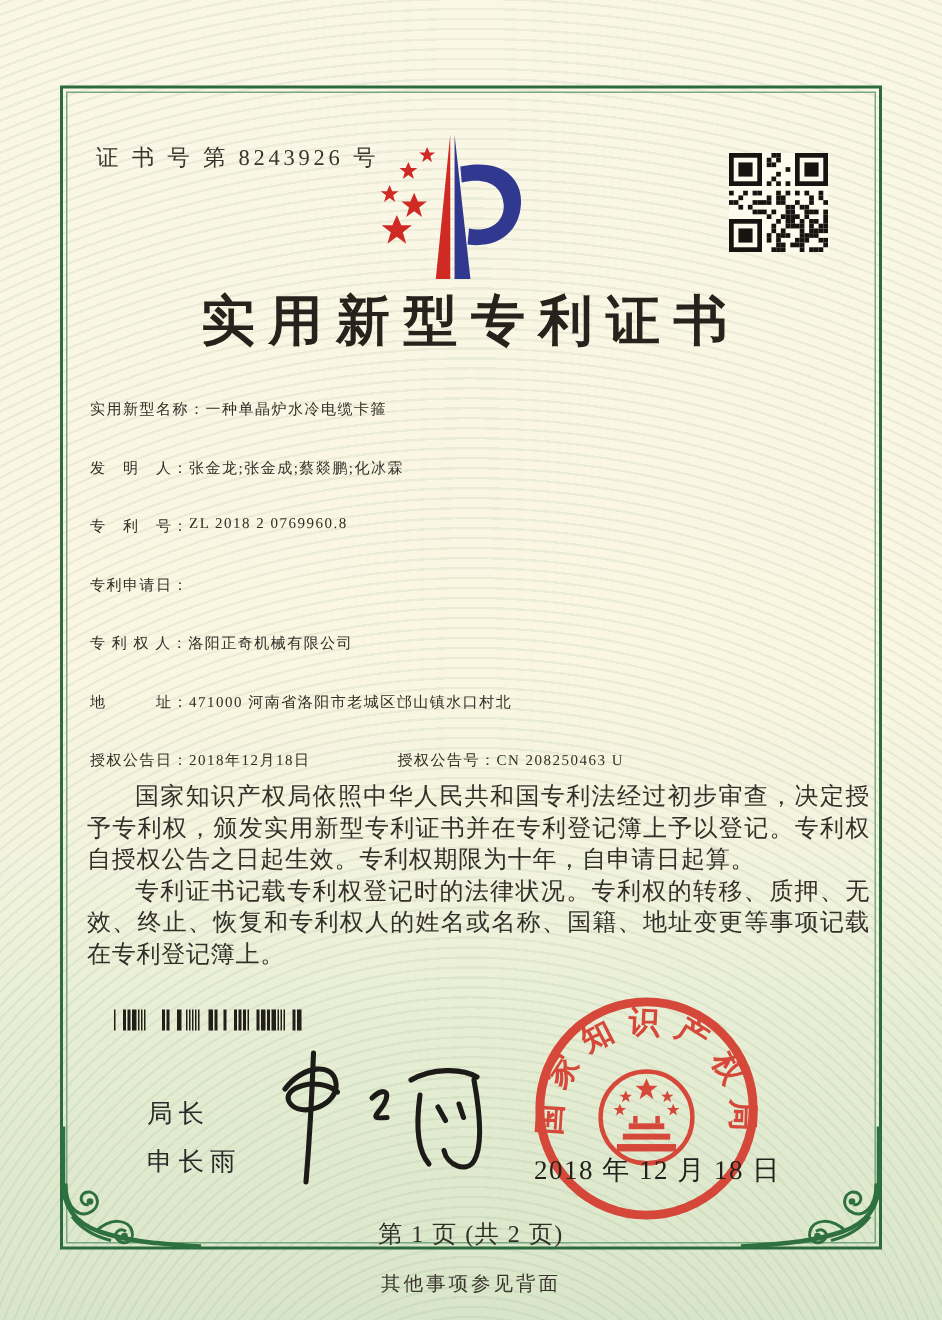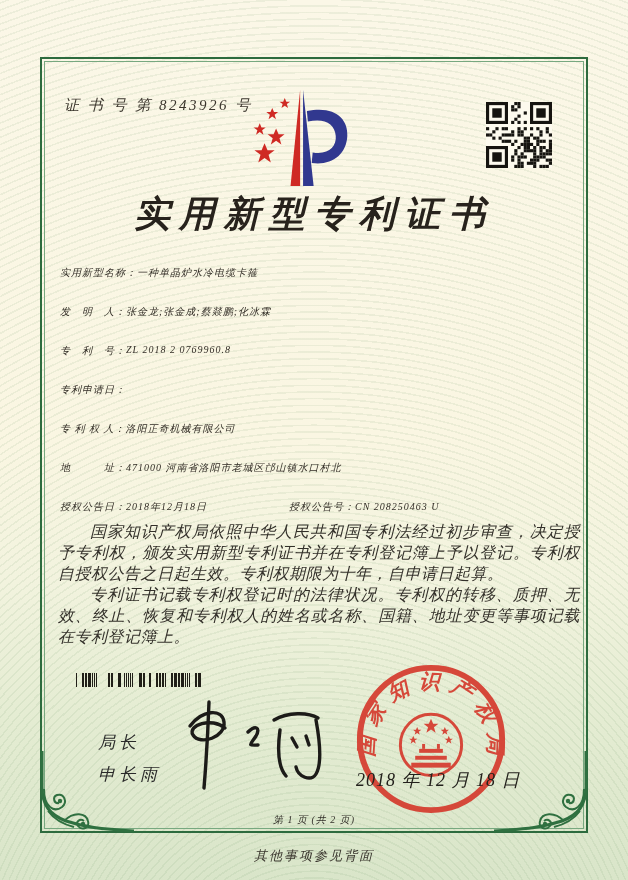--- a/index.html
+++ b/index.html
@@ -6,21 +6,20 @@
   body{
     width:628px;height:880px;overflow:hidden;
     font-family:"Liberation Serif","DejaVu Serif",serif;
     background:#f5f1df;
   }
   .page{
     position:relative;width:628px;height:880px;
     background:
       repeating-radial-gradient(120% 95% at 50% 118%, rgba(105,150,100,.10) 0 1.4px, rgba(0,0,0,0) 1.4px 6px),
       linear-gradient(180deg,#fbf7e7 0%,#faf6e2 50%,#f2f3de 66%,#e4ecd2 82%,#d9e5c9 100%);
-    font-style: italic;
   }
   
   .frame{
     position:absolute;left:40px;top:57px;right:40px;bottom:47px;
     border:2px solid #2d6b3e;pointer-events:none;
   }
   .frame .inner-line{position:absolute;inset:2px;border:1px solid #77a87f;}
   .corner{position:absolute;width:96px;height:84px;bottom:-2px;}
   .corner.left{left:-2px;}
   .corner.right{right:-2px;transform:scaleX(-1);}
@@ -35,34 +34,34 @@
     position:absolute;left:0;top:190px;width:100%;text-align:center;
     font-size:36px;font-weight:bold;color:#27221c;letter-spacing:9px;
   }
   
   .fields{position:absolute;left:60px;top:266px;right:50px;font-size:10px;color:#322d26;}
   .field-row{display:flex;height:20px;margin-bottom:19px;white-space:nowrap;}
   .field-label{flex:0 0 auto;letter-spacing:1px;}
   .field-value{letter-spacing:1px;}
   .grant-row{display:flex;height:20px;}
   .grant-pair{white-space:nowrap;letter-spacing:1px;}
-  .grant-pair.second{margin-left:82px;}
+  .grant-pair.second{margin-left:58px;}
   
   .paras{position:absolute;left:58px;top:521px;right:48px;
     font-size:16px;line-height:21px;color:#33302a;text-align:justify;letter-spacing:.5px;}
   .paras p{margin:0;text-indent:2em;}
   
   .barcode{position:absolute;left:70px;top:673px;width:168px;height:14px;display:flex;align-items:stretch;}
   .barcode .bar{background:#211f18;}
   .barcode .gap{background:transparent;}
   .director{position:absolute;left:98px;top:727px;font-size:17px;color:#2a2a2a;letter-spacing:4px;line-height:32px;}
   .signature{position:absolute;left:168px;top:692px;width:176px;height:112px;}
   .seal{position:absolute;left:352px;top:660px;width:158px;height:158px;}
   .seal-date{position:absolute;left:356px;top:768px;width:170px;font-size:18px;color:#23211c;letter-spacing:1px;white-space:nowrap;}
-  .pagination{position:absolute;left:0;top:813px;width:100%;text-align:center;font-size:10px;color:#33302a;letter-spacing:1px;}
+  .pagination{position:absolute;left:0;top:813px;width:100%;text-align:center;font-size:16px;color:#33302a;letter-spacing:1px;}
   .back-note{position:absolute;left:0;top:847px;width:100%;text-align:center;font-size:13px;color:#3a362e;letter-spacing:2px;}
 </style>
 </head>
 <body>
 
 <div class="page">
 
   <div class="frame">
     <div class="inner-line"></div>
     <svg class="corner left" viewBox="0 0 96 84">

